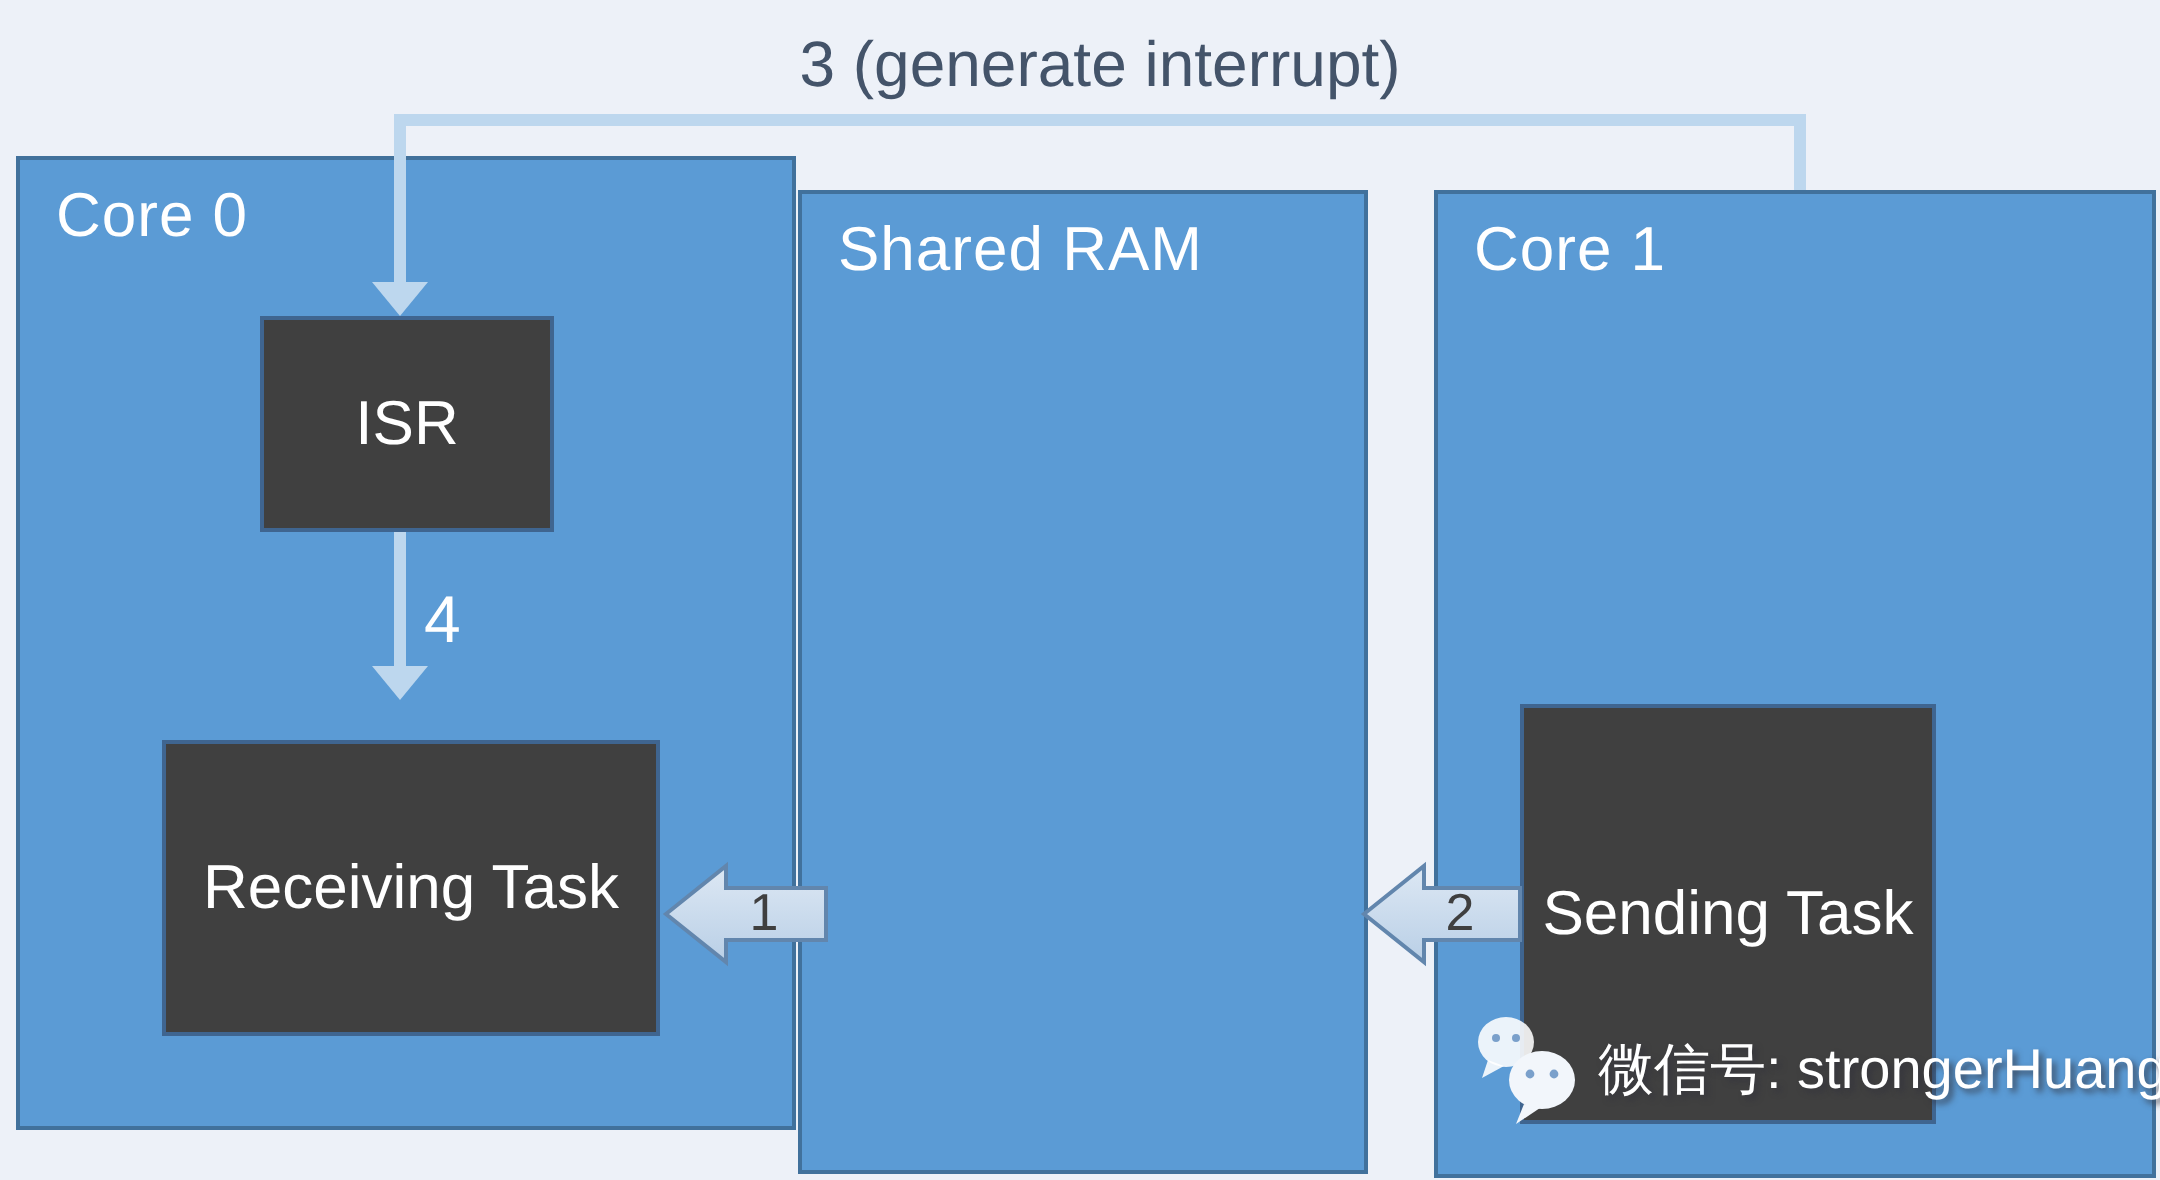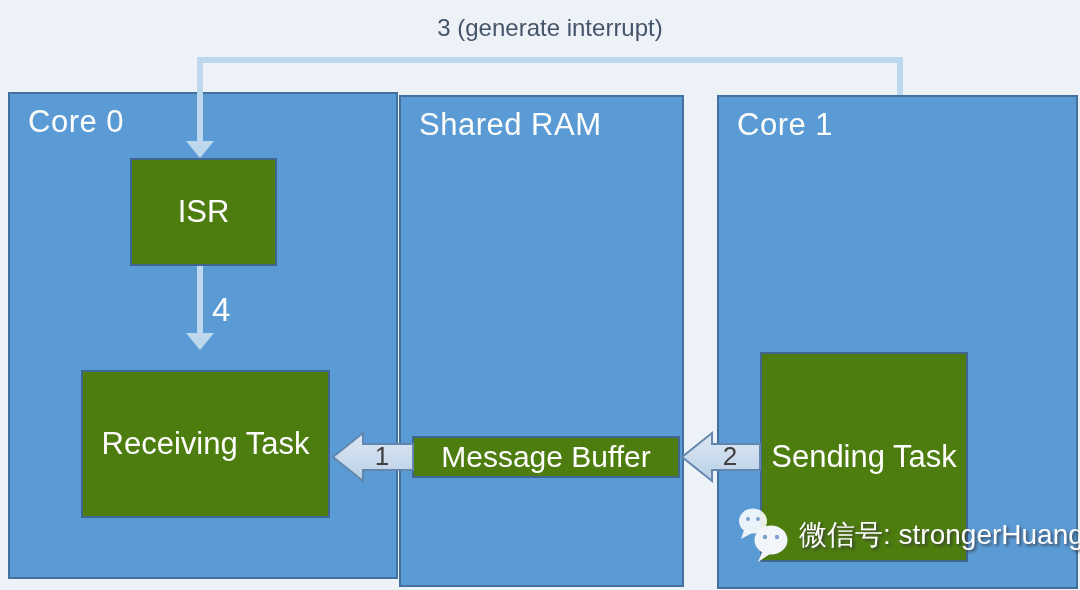--- a/index.html
+++ b/index.html
@@ -5,29 +5,29 @@
   * { margin:0; padding:0; box-sizing:border-box; }
   html,body { background:#edf1f8; }
   #canvas {
     position:relative; width:1080px; height:590px;
     background:#edf1f8; overflow:hidden;
     font-family:"Liberation Sans", sans-serif;
   }
   .panel {
     position:absolute; background:#5b9bd5; border:2px solid #41719c;
   }
-  #panel-core0  { left:8px;   top:92px; width:390px; height:487px; }
+  #panel-core0  { left:8px;   top:78px; width:390px; height:487px; }
   #panel-shared { left:399px; top:95px; width:285px; height:492px; }
   #panel-core1  { left:717px; top:95px; width:361px; height:494px;text-align:center; }
   .panel-title {
     position:absolute; left:18px; top:10px;
     color:#ffffff; font-size:31px; letter-spacing:0.5px; white-space:nowrap;
   }
   .node {
-    position:absolute; background:#4d7c0f; border:2px solid #3f6590;
+    position:absolute; background:#404040; border:2px solid #3f6590;
     display:flex; align-items:center; justify-content:center;
     color:#ffffff; font-size:31px; white-space:nowrap;
   }
   #node-isr       { left:130px; top:158px; width:147px; height:108px; }
   #node-receiving { left:81px;  top:370px; width:249px; height:148px; }
   #node-buffer    { left:412px; top:436px; width:268px; height:42px; font-size:30px; }
   #node-sending   { left:760px; top:352px; width:208px; height:210px; }
 
   .flow { position:absolute; background:#bdd7ee; }
   #arrow3-h       { left:197px; top:57px;  width:706px; height:6px; }
@@ -37,21 +37,21 @@
   .flow-head {
     position:absolute; width:0; height:0;
     border-left:14px solid transparent; border-right:14px solid transparent;
     border-top:17px solid #bdd7ee;
   }
   #arrow3-head { left:186px; top:141px; }
   #arrow4-head { left:186px; top:333px; }
 
   #label-arrow3 {
     position:absolute; left:330px; top:14px; width:440px;
-    text-align:center; color:#44546a; font-size:24px; white-space:nowrap;
+    text-align:center; color:#44546a; font-size:32px; white-space:nowrap;
   }
   #label-arrow4 {
     position:absolute; left:212px; top:291px;
     color:#ffffff; font-size:33px;
   }
   #block-arrows { position:absolute; left:0; top:0; width:1080px; height:590px; }
   .step-num {
     position:absolute; width:46px; top:441px; text-align:center;
     color:#3f3f3f; font-size:26px;
   }
@@ -91,23 +91,20 @@
   <div class="flow" id="arrow4-line"></div>
   <div class="flow-head" id="arrow4-head"></div>
   <div id="label-arrow4">4</div>
 
   <div class="node" id="node-isr">
     <span>ISR</span>
   </div>
   <div class="node" id="node-receiving">
     <span>Receiving Task</span>
   </div>
-  <div class="node" id="node-buffer">
-    <span>Message Buffer</span>
-  </div>
   <div class="node" id="node-sending">
     <span>Sending Task</span>
   </div>
 
   <svg id="block-arrows" viewBox="0 0 1080 590">
     <defs>
       <linearGradient id="bag" x1="0" y1="0" x2="0" y2="1">
         <stop offset="0" stop-color="#dde8f4"></stop>
         <stop offset="1" stop-color="#b9cfe6"></stop>
       </linearGradient>

